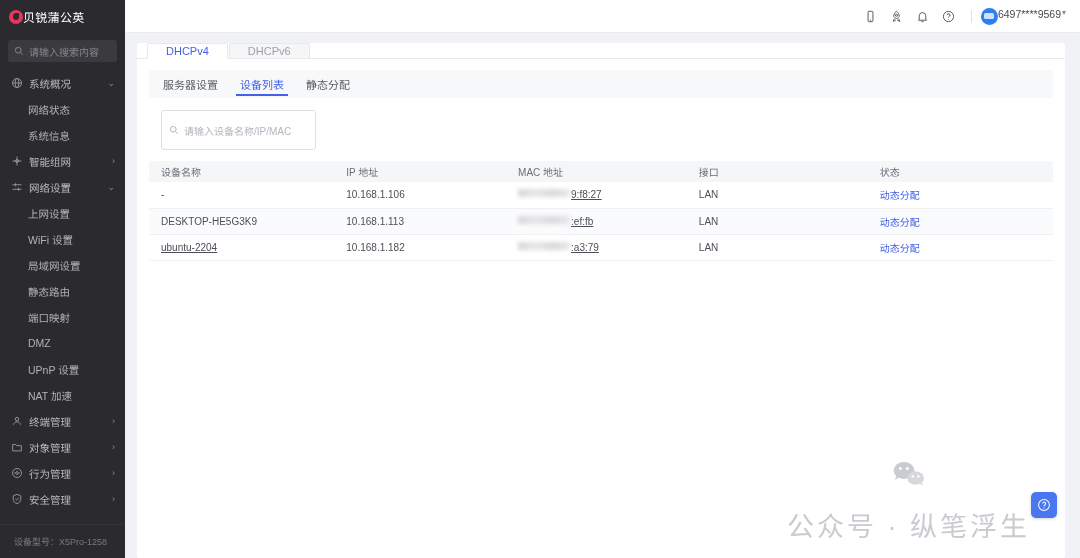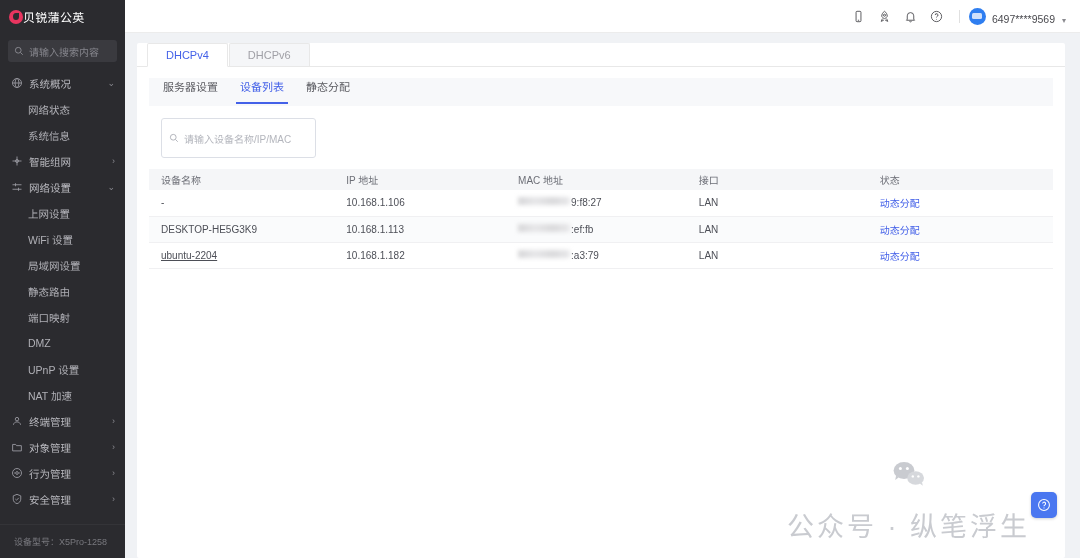--- a/index.html
+++ b/index.html
@@ -90,41 +90,41 @@
     display: flex; align-items: center; justify-content: flex-end;
     padding-right: 14px; gap: 0;
     border-bottom: 1px solid #ececec;
   }
   .top-ic {
     width: 26px; height: 26px;
     display: flex; align-items: center; justify-content: center;
     color: #4a4a4f; cursor: pointer;
   }
   .top-div { width: 1px; height: 13px; background: #e0e0e0; margin: 0 9px; }
-  .acct { display: flex; align-items: flex-end; gap: 6px; cursor: pointer; }
+  .acct { display: flex; align-items: flex-start; cursor: pointer; }
   .avatar {
     width: 17px; height: 17px; border-radius: 50%;
     background: #2f7ef0; position: relative;
   }
   .avatar::after {
     content: ""; position: absolute; left: 3.5px; top: 5.5px;
     width: 10px; height: 6px; border-radius: 1.5px;
     background: #cfe0fb;
   }
   .acct-name { font-size: 10.5px; color: #4a4a4f; }
   .acct-caret { font-size: 8px; color: #8a8a8f; margin-left: 1px; }
 
   .content { flex: 1 1 auto; padding: 10px 15px 0 12px; min-height: 0; }
   .card {
     background: #ffffff; height: 100%;
     border-radius: 2px; position: relative; overflow: hidden;
   }
 
   .tabs {
-    height: 24px; display: flex; align-items: stretch;
+    height: 16px; display: flex; align-items: stretch;
     border-bottom: 1px solid #e8e8e8;
     padding-left: 10px;
   }
   .tab {
     padding: 0 18px;
     display: flex; align-items: center;
     font-size: 11px; color: #a0a0a6;
     background: #f5f6f8;
     border: 1px solid #e8e8e8; border-bottom: none;
     margin-right: 1px; cursor: pointer;
@@ -138,21 +138,21 @@
   .subtabs {
     margin: 11px 12px 0 12px;
     height: 28px;
     background: #f7f8fa;
     display: flex; align-items: center;
     padding-left: 10px; gap: 14px;
   }
   .subtab {
     font-size: 11px; color: #5b5b61; cursor: pointer;
     position: relative; height: 28px;
-    display: flex; padding: 0 4px;
+    display: flex; align-items: center; padding: 0 4px;
   }
   .subtab.active { color: #4461e8; }
   .subtab.active::after {
     content: ""; position: absolute; left: 0; right: 0; bottom: 2px;
     height: 2px; background: #4461e8;
   }
 
   .toolbar { padding: 12px 12px 0 24px; }
   .search-box {
     width: 155px; height: 40px;
@@ -172,21 +172,21 @@
   tbody td {
     height: 26px;
     font-size: 10px; color: #4d4f57;
     padding-left: 12px;
     border-bottom: 1px solid #f0f0f2;
     overflow: hidden; white-space: nowrap;
   }
   tbody tr:nth-child(even) td { background: #fafbfc; }
   .dev-link { color: #4d4f57; text-decoration: underline; cursor: pointer; }
   .status-link { color: #4461e8; cursor: pointer; }
-  .mac-cell { display: flex; align-items: flex-start; }
+  .mac-cell { display: flex; align-items: flex-start; text-decoration: underline; }
   .mac-blur {
     display: inline-block; width: 52px; height: 8px;
     background: linear-gradient(90deg,#d6d6d8,#e6e6e8,#d9d9db,#e8e8ea);
     filter: blur(2px); border-radius: 1px; margin-right: 1px;
   }
 
   
   .watermark {
     position: absolute; right: 35px; bottom: 14px;
     display: flex; align-items: center; gap: 11px;

